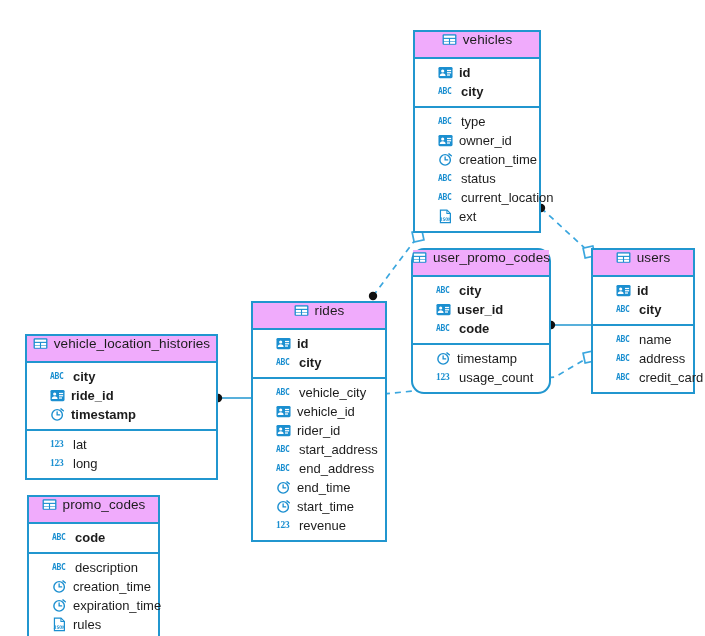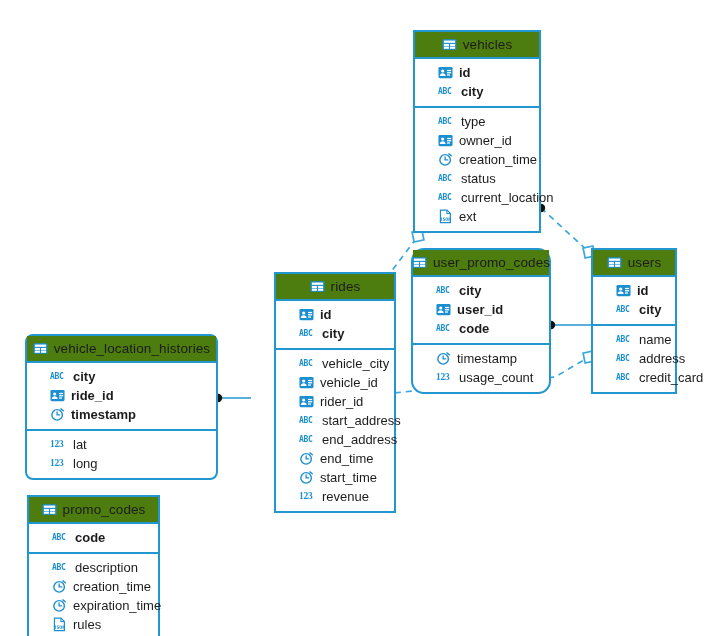--- a/index.html
+++ b/index.html
@@ -13,23 +13,23 @@
 
   .table{
     position:absolute;
     background:#ffffff;
     border:2px solid #2196cf;
     box-sizing:border-box;
     z-index:2;
   }
   .thead{
     height:25px;
-    display:flex;align-items:center;justify-content:center;gap:6px;
+    display:flex;justify-content:center;gap:6px;
     border-bottom:2px solid #2196cf;
-    background:#4d7c0f;
+    background:#f0abfc;
   }
   .tname{
     font-size:13.5px;color:#1c1c1c;letter-spacing:.1px;white-space:nowrap;
   }
   .section{padding:4px 0 5px 16px;}
   .section.keys{border-bottom:2px solid #2196cf;}
   .row{
     display:flex;align-items:center;gap:6px;
     height:19px;padding:0 7px;white-space:nowrap;
   }
@@ -210,21 +210,21 @@
               </svg>
             </span>
             <span class="fname">timestamp</span>
           </div>
           <div class="row">
             <span class="ic ic-num">123</span>
             <span class="fname">usage_count</span>
           </div>
         </div>
       </div>
-      <div class="table" style="left: 591px; top: 248px; width: 86px;">
+      <div class="table" style="left: 591px; top: 248px; width: 104px;">
         <div class="thead">
           <span class="ic">
             <svg width="15" height="15" viewBox="0 0 16 16">
               <rect x="0.6" y="2.4" width="14.8" height="11.2" rx="1.2" fill="#1b8fd0"></rect>
               <rect x="2" y="3.8" width="12" height="2.4" fill="#ffffff"></rect>
               <rect x="2" y="7.4" width="5.4" height="2.3" fill="#ffffff"></rect>
               <rect x="8.6" y="7.4" width="5.4" height="2.3" fill="#ffffff"></rect>
               <rect x="2" y="10.3" width="5.4" height="2.3" fill="#ffffff"></rect>
               <rect x="8.6" y="10.3" width="5.4" height="2.3" fill="#ffffff"></rect>
             </svg>
@@ -258,21 +258,21 @@
           <div class="row">
             <span class="ic ic-abc">ABC</span>
             <span class="fname">address</span>
           </div>
           <div class="row">
             <span class="ic ic-abc">ABC</span>
             <span class="fname">credit_card</span>
           </div>
         </div>
       </div>
-      <div class="table" style="left: 251px; top: 272px; width: 122px; margin-left: 23px;">
+      <div class="table" style="left: 251px; top: 301px; width: 136px;">
         <div class="thead">
           <span class="ic">
             <svg width="15" height="15" viewBox="0 0 16 16">
               <rect x="0.6" y="2.4" width="14.8" height="11.2" rx="1.2" fill="#1b8fd0"></rect>
               <rect x="2" y="3.8" width="12" height="2.4" fill="#ffffff"></rect>
               <rect x="2" y="7.4" width="5.4" height="2.3" fill="#ffffff"></rect>
               <rect x="8.6" y="7.4" width="5.4" height="2.3" fill="#ffffff"></rect>
               <rect x="2" y="10.3" width="5.4" height="2.3" fill="#ffffff"></rect>
               <rect x="8.6" y="10.3" width="5.4" height="2.3" fill="#ffffff"></rect>
             </svg>
@@ -356,21 +356,21 @@
               </svg>
             </span>
             <span class="fname">start_time</span>
           </div>
           <div class="row">
             <span class="ic ic-num">123</span>
             <span class="fname">revenue</span>
           </div>
         </div>
       </div>
-      <div class="table" style="left: 25px; top: 334px; width: 193px; border-radius: 8px;">
+      <div class="table" style="left: 25px; top: 334px; width: 193px;">
         <div class="thead">
           <span class="ic">
             <svg width="15" height="15" viewBox="0 0 16 16">
               <rect x="0.6" y="2.4" width="14.8" height="11.2" rx="1.2" fill="#1b8fd0"></rect>
               <rect x="2" y="3.8" width="12" height="2.4" fill="#ffffff"></rect>
               <rect x="2" y="7.4" width="5.4" height="2.3" fill="#ffffff"></rect>
               <rect x="8.6" y="7.4" width="5.4" height="2.3" fill="#ffffff"></rect>
               <rect x="2" y="10.3" width="5.4" height="2.3" fill="#ffffff"></rect>
               <rect x="8.6" y="10.3" width="5.4" height="2.3" fill="#ffffff"></rect>
             </svg>

